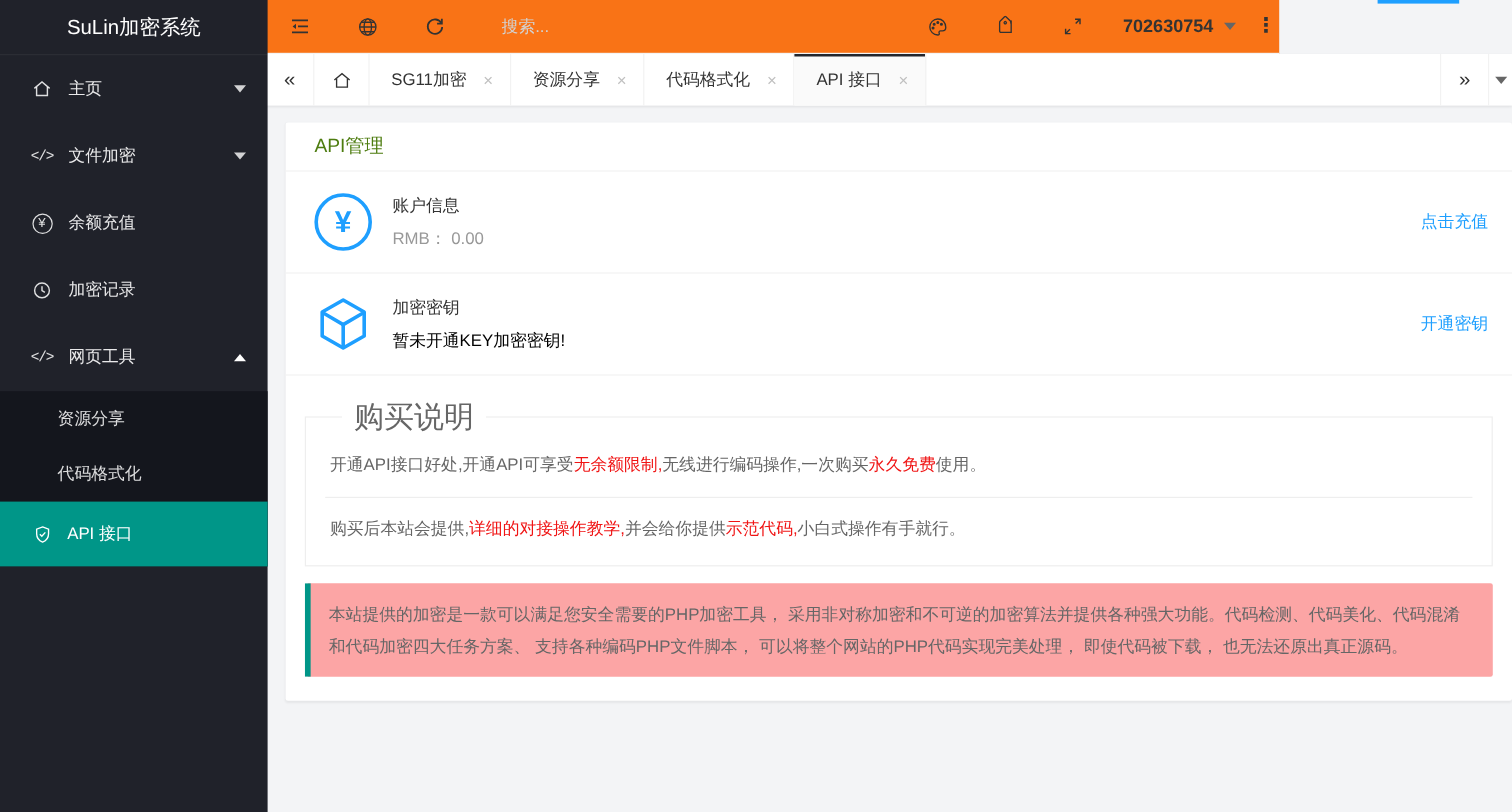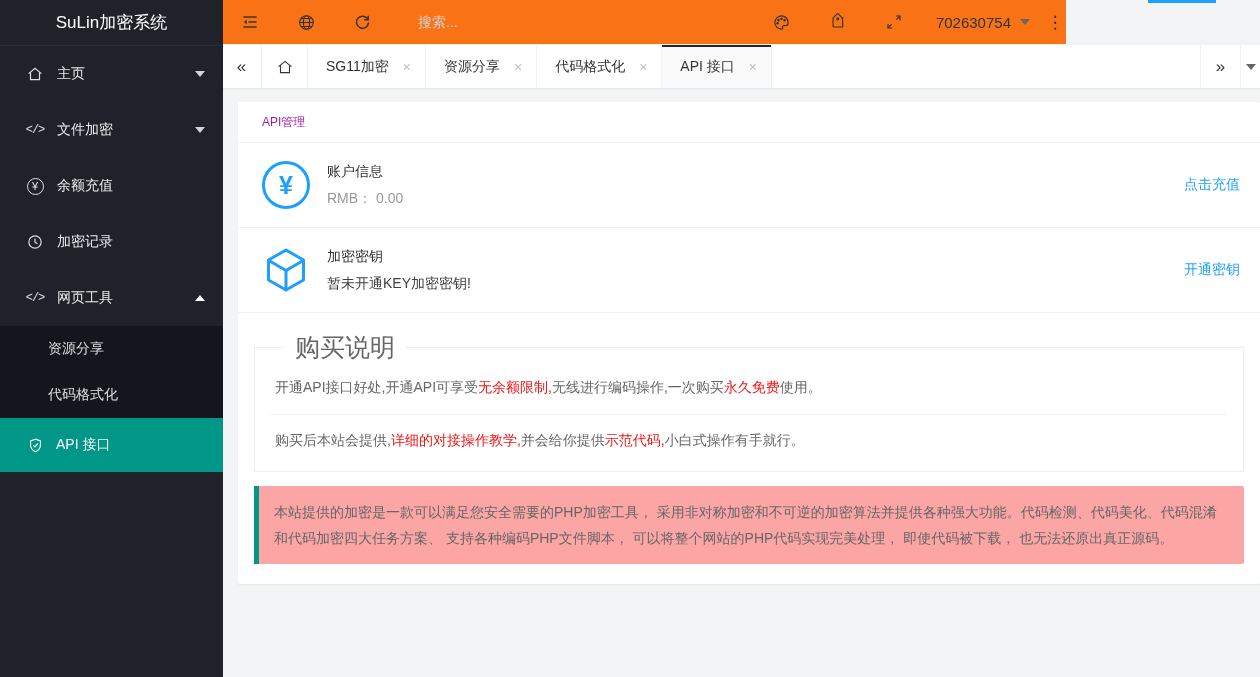--- a/index.html
+++ b/index.html
@@ -22,45 +22,45 @@
   .caret.up { border-top:none; border-bottom:6px solid #fff; }
   .submenu { background:#14161d; }
   .sub-item { height:46px; display:flex; align-items:center; padding-left:48px; font-size:14px; color:rgba(255,255,255,.85); cursor:pointer; }
   .sub-item.active { height:54px; background:#009688; color:#fff; padding-left:24px; }
   .sub-item.active .nav-icon { margin-right:10px; }
   
   .header { position:absolute; left:222px; top:0; width:844px; height:45px; background:#f97316; display:flex; align-items:center; border-bottom:1px solid #f4f4f4; z-index:4; }
   .hbtn { width:56px; height:45px; display:flex; align-items:center; justify-content:center; color:#333; cursor:pointer; }
   .search { margin-left:28px; width:300px; border:none; outline:none; font-size:14px; color:#333; background:transparent; }
   .search::placeholder { color:#d2d2d2; }
-  .right-group { margin-left:auto; display:flex; align-items:center; height:45px; }
+  .right-group { margin-left:auto; display:flex; align-items:center; height:45px;font-weight:bold; }
   .user { display:flex; align-items:center; gap:9px; padding:0 14px; font-size:15px; color:#333; cursor:pointer; height:45px; }
   .user .caret { border-top-color:#666; margin-left:0; }
   .kebab { width:22px; height:45px; display:flex; align-items:center; justify-content:center; font-size:17px; color:#333; cursor:pointer; }
   .progress { position:absolute; left:1148px; top:0; width:68px; height:3px; background:#1E9FFF; z-index:9; }
   
   .tabbar { position:absolute; left:222px; top:45px; width:1038px; height:43px; background:#fff; display:flex; align-items:stretch; box-shadow:0 1px 2px rgba(0,0,0,.08); z-index:3; }
   .tab-arrow { width:40px; display:flex; align-items:center; justify-content:center; font-size:17px; color:#333; border-right:1px solid #f2f2f2; cursor:pointer; }
   .tab-home { width:46px; display:flex; align-items:center; justify-content:center; border-right:1px solid #f2f2f2; cursor:pointer; color:#333; }
   .tab { display:flex; align-items:center; padding:0 14px 0 18px; border-right:1px solid #f2f2f2; font-size:14px; color:#333; cursor:pointer; }
   .tab .close { margin-left:14px; color:#c0c0c0; font-size:14px; cursor:pointer; }
   .tab.active { background:#fafafa; box-shadow:inset 0 2px 0 #23262E; }
   .tab-spacer { flex:1; }
   .tab-arrow.rt { border-right:none; border-left:1px solid #f2f2f2; }
   .tab-mini { width:20px; display:flex; align-items:center; justify-content:center; border-left:1px solid #f2f2f2; cursor:pointer; }
   .tab-mini .caret { border-top-color:#666; margin-left:0; }
   
   .card { position:absolute; left:238px; top:102px; width:1022px; background:#fff; border-radius:2px; box-shadow:0 1px 2px rgba(0,0,0,.06); padding-bottom:20px; }
-  .page-title { height:41px; line-height:41px; padding-left:24px; font-size:12px; color:#a21caf; border-bottom:1px solid #f2f2f2; }
+  .page-title { height:41px; line-height:41px; padding-left:24px; font-size:16px; color:#4d7c0f; border-bottom:1px solid #f2f2f2; }
   .info-row { display:flex; align-items:center; padding:18px 20px 18px 24px; border-bottom:1px solid #f2f2f2; }
   .yen-badge { flex:0 0 48px; width:48px; height:48px; border:3px solid #1E9FFF; border-radius:50%; color:#1E9FFF; display:flex; align-items:center; justify-content:center; font-size:25px; font-weight:bold; margin-right:17px; }
   .cube-badge { flex:0 0 48px; width:48px; height:48px; margin-right:17px; color:#1E9FFF; display:flex; align-items:center; justify-content:center; }
   .info-title { font-size:14px; color:#333; margin-bottom:9px; }
   .info-sub { font-size:14px; color:#999; }
-  .info-sub.dark { color:#404040; }
+  .info-sub.dark { color:#000000; }
   .row-action { margin-left:auto; font-size:14px; color:#1E9FFF; cursor:pointer; white-space:nowrap; }
   fieldset.field { margin:18px 16px 0; border:1px solid #eee; padding:2px 16px 6px; }
   fieldset.field legend { margin-left:14px; padding:0 10px; font-size:25px; color:#666; }
   .field p { font-size:14px; color:#666; line-height:1.7; margin:10px 4px 12px; }
   .field hr { border:none; border-top:1px solid #eee; margin:14px 0; }
   .red { color:#f01414; }
   .quote { margin:14px 16px 0; background:#fca5a5; border-left:5px solid #009688; border-radius:0 2px 2px 0; padding:13px 15px; font-size:14px; color:#666; line-height:26px; }
   svg { display:block; }
 </style>
 </head>

